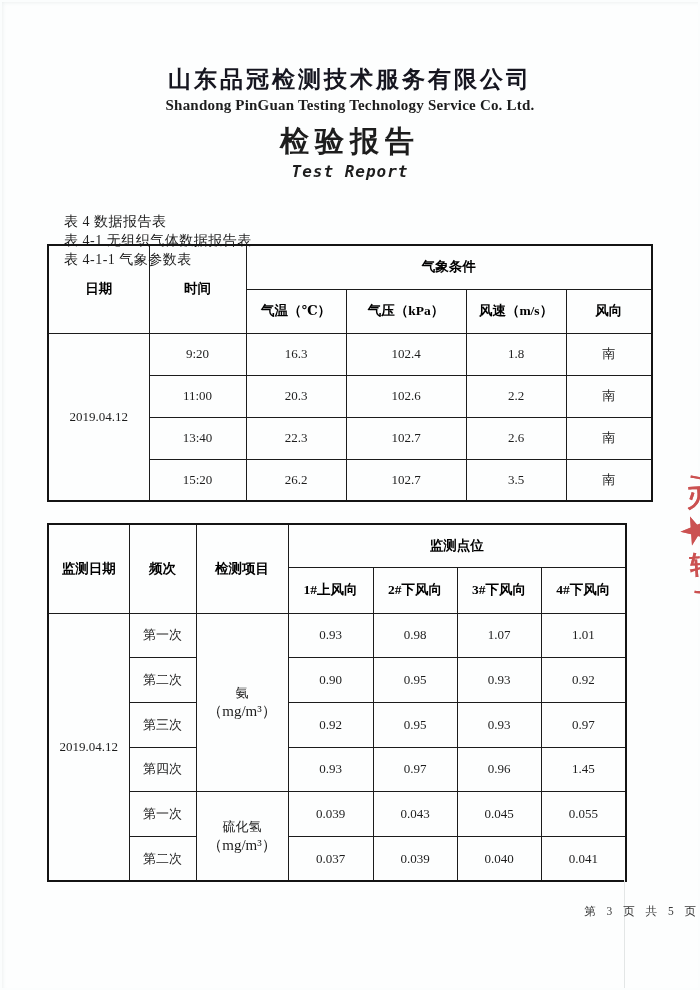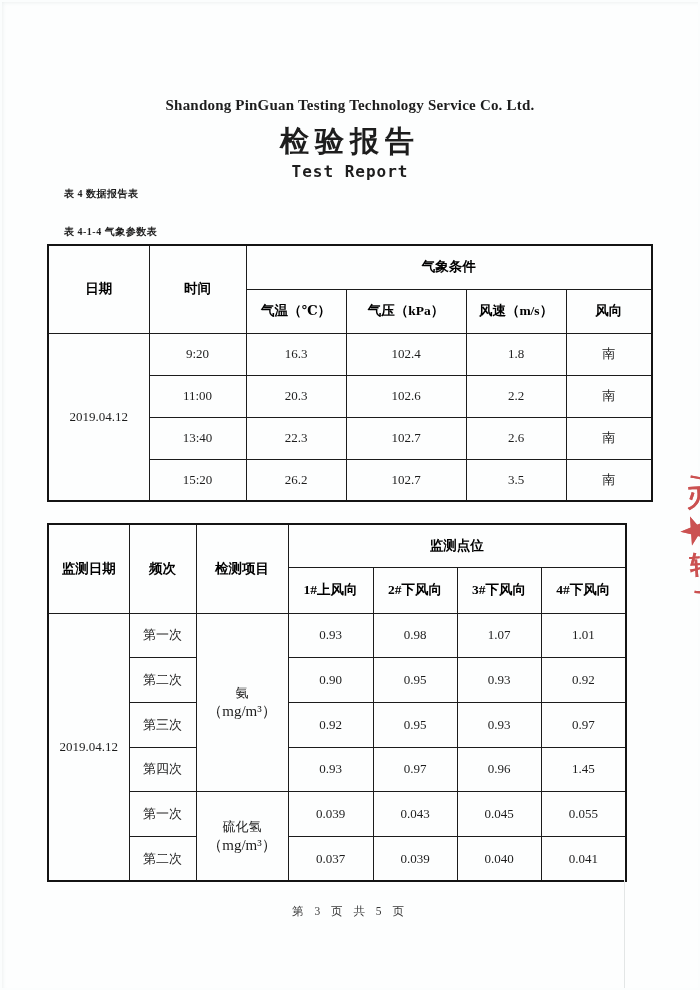--- a/index.html
+++ b/index.html
@@ -14,23 +14,23 @@
   .page{
     position:absolute;inset:0;
     box-shadow:inset 0 0 0 2px #fbfdfd, inset 2px 2px 4px rgba(190,200,200,.35);
   }
   
   .hdr{position:absolute;left:0;width:100%;text-align:center;}
   .company-cn{top:64px;font-size:23px;font-weight:bold;letter-spacing:3px;color:#161620;}
   .company-en{top:97px;font-size:15px;font-weight:bold;letter-spacing:.2px;}
   .title-cn{top:122px;font-size:29px;font-weight:bold;letter-spacing:6px;}
   .title-en{top:162px;font-size:16px;font-weight:bold;letter-spacing:1px;
-            font-family:"DejaVu Sans Mono","Liberation Mono",monospace;}
-  
-  .tbl-label{position:absolute;left:64px;font-size:10px;font-weight:bold;letter-spacing:.5px;}
+            font-family:"DejaVu Sans Mono","Liberation Mono",monospace;font-style:italic;}
+  
+  .tbl-label{position:absolute;left:64px;font-size:14px;font-weight:normal;letter-spacing:.5px;margin-top:26px;}
   .lbl-1{top:187px;}
   .lbl-2{top:206px;}
   .lbl-3{top:225px;}
   .lbl-4{top:504px;left:62px;}
   
   table.doc-table{
     position:absolute;
     border-collapse:collapse;
     table-layout:fixed;
     border:2.5px solid #141414;
@@ -47,21 +47,21 @@
   .t1{left:47px;top:244px;width:604px;}
   .t1 tr.hrow{height:44px;}
   .t1 tr.drow{height:42px;}
   .t2{left:47px;top:523px;width:578px;}
   .t2 tr.hrow1{height:43px;}
   .t2 tr.hrow2{height:46px;}
   .t2 tr.drow{height:44.7px;}
   .unit{font-size:15px;}
   
   .footer{
-    position:absolute;left:0;width:100%;top:904px;text-align:center;
+    position:absolute;left:0;width:100%;top:904px;text-align:right;
     font-size:11.5px;letter-spacing:4px;color:#3a3a3a;
   }
   
   .stamp{
     position:absolute;top:470px;right:-8px;width:46px;
     display:flex;flex-direction:column;align-items:flex-end;
     color:#c53a3a;opacity:.88;
     transform:rotate(-4deg);
     text-shadow:0 0 .6px rgba(197,58,58,.8);
     pointer-events:none;
@@ -73,26 +73,28 @@
   .stamp .s-char-bot{font-size:25px;font-weight:bold;margin-top:2px;transform:translateX(5px);}
   .stamp .s-bar-bot{font-size:20px;font-weight:bold;margin-top:6px;transform:rotate(8deg) translateX(2px);}
   
   .scan-line{position:absolute;left:624px;top:880px;width:1px;height:108px;background:#e3e6e6;}
 </style>
 </head>
 <body>
 
 <div class="page">
 
+  <div class="hdr company-cn">山东品冠检测技术服务有限公司</div>
   <div class="hdr company-en">Shandong PinGuan Testing Technology Service Co. Ltd.</div>
   <div class="hdr title-cn">检验报告</div>
   <div class="hdr title-en">Test Report</div>
 
   <div class="tbl-label lbl-1">表 4 数据报告表</div>
-  <div class="tbl-label lbl-3">表 4-1-4 气象参数表</div>
+  <div class="tbl-label lbl-2">表 4-1 无组织气体数据报告表</div>
+  <div class="tbl-label lbl-3">表 4-1-1 气象参数表</div>
 
   <table class="doc-table t1">
     <colgroup>
       <col style="width:101px">
         <col style="width:97px">
         <col style="width:100px">
       <col style="width:120px">
         <col style="width:100px">
         <col style="width:86px">
     </colgroup>

